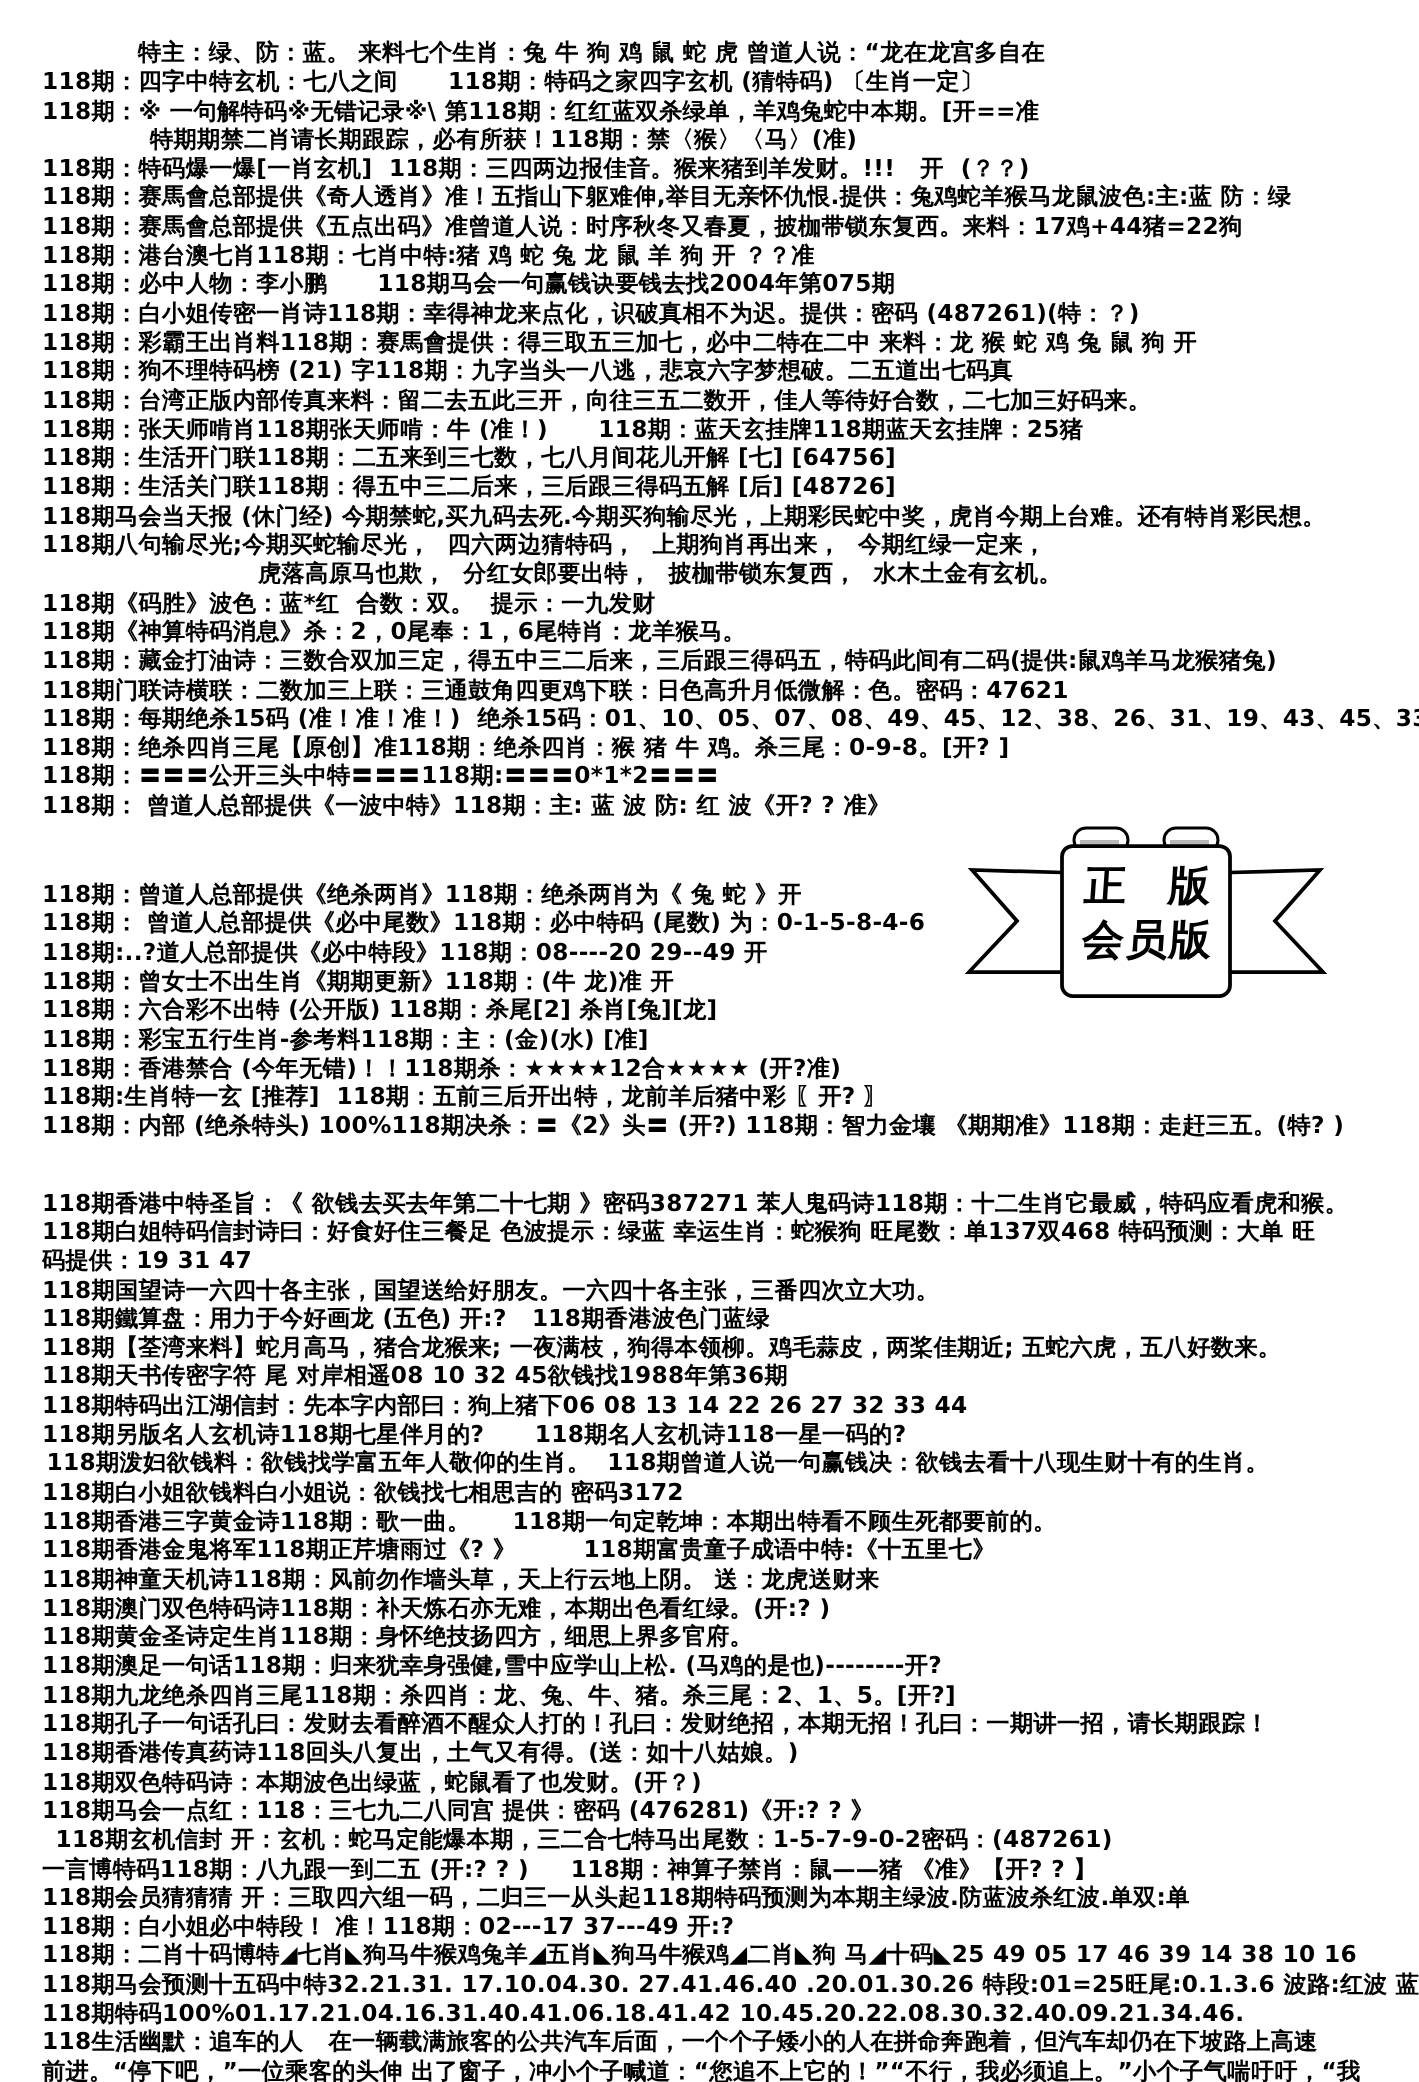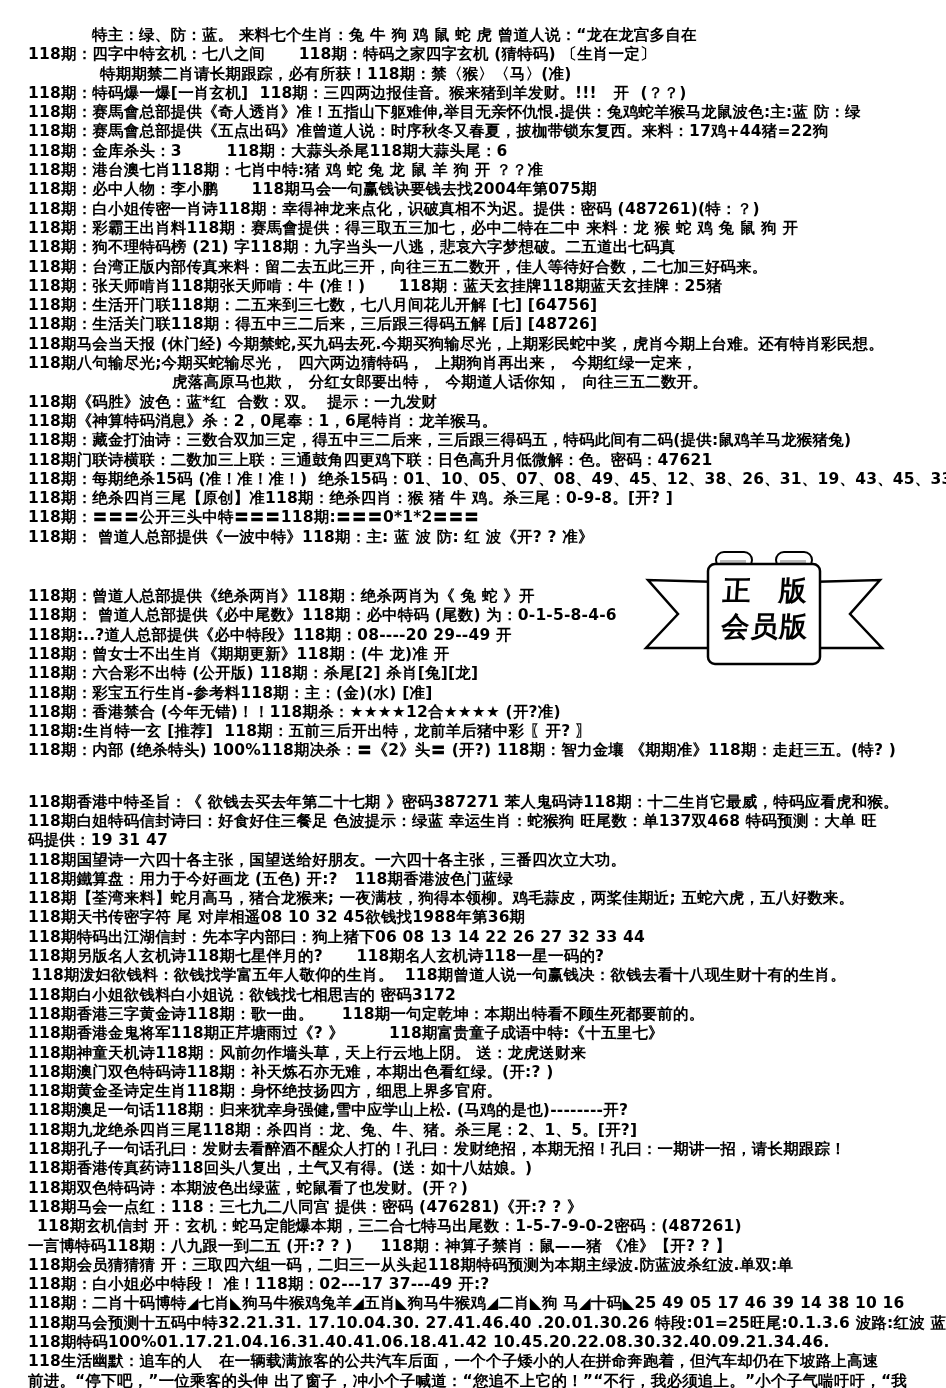--- a/index.html
+++ b/index.html
@@ -45,37 +45,37 @@
   }
   #banner-line1 { top: 26px; }
   #banner-line2 { top: 62px; letter-spacing: 1px; }
 </style>
 </head>
 <body>
 
 <div id="doc">
     <div class="ln" style="padding-left: 92px;">特主：绿、防：蓝。 来料七个生肖：兔 牛 狗 鸡 鼠 蛇 虎 曾道人说：“龙在龙宫多自在</div>
     <div class="ln" style="padding-left: 28px;">118期：四字中特玄机：七八之间      118期：特码之家四字玄机 (猜特码) 〔生肖一定〕</div>
+    <div class="ln" style="padding-left: 28px;">118期：※ 一句解特码※无错记录※\ 第118期：红红蓝双杀绿单，羊鸡兔蛇中本期。[开==准</div>
     <div class="ln" style="padding-left: 100px;">特期期禁二肖请长期跟踪，必有所获！118期：禁〈猴〉〈马〉(准)</div>
     <div class="ln" style="padding-left: 28px;">118期：特码爆一爆[一肖玄机]  118期：三四两边报佳音。猴来猪到羊发财。!!!   开  (？？)</div>
     <div class="ln" style="padding-left: 28px;">118期：赛馬會总部提供《奇人透肖》准！五指山下躯难伸,举目无亲怀仇恨.提供：兔鸡蛇羊猴马龙鼠波色:主:蓝 防：绿</div>
     <div class="ln" style="padding-left: 28px;">118期：赛馬會总部提供《五点出码》准曾道人说：时序秋冬又春夏，披枷带锁东复西。来料：17鸡+44猪=22狗</div>
-    <div class="ln" style="padding-left: 28px;">118期：金库杀头：3        118期：大蒜头杀尾118期大蒜头尾：6</div>
     <div class="ln" style="padding-left: 28px;">118期：港台澳七肖118期：七肖中特:猪 鸡 蛇 兔 龙 鼠 羊 狗 开 ？？准</div>
     <div class="ln" style="padding-left: 28px;">118期：必中人物：李小鹏      118期马会一句赢钱诀要钱去找2004年第075期</div>
     <div class="ln" style="padding-left: 28px;">118期：白小姐传密一肖诗118期：幸得神龙来点化，识破真相不为迟。提供：密码 (487261)(特：？)</div>
     <div class="ln" style="padding-left: 28px;">118期：彩霸王出肖料118期：赛馬會提供：得三取五三加七，必中二特在二中 来料：龙 猴 蛇 鸡 兔 鼠 狗 开</div>
     <div class="ln" style="padding-left: 28px;">118期：狗不理特码榜 (21) 字118期：九字当头一八逃，悲哀六字梦想破。二五道出七码真</div>
     <div class="ln" style="padding-left: 28px;">118期：台湾正版内部传真来料：留二去五此三开，向往三五二数开，佳人等待好合数，二七加三好码来。</div>
     <div class="ln" style="padding-left: 28px;">118期：张天师啃肖118期张天师啃：牛 (准！)      118期：蓝天玄挂牌118期蓝天玄挂牌：25猪</div>
     <div class="ln" style="padding-left: 28px;">118期：生活开门联118期：二五来到三七数，七八月间花儿开解 [七] [64756]</div>
     <div class="ln" style="padding-left: 28px;">118期：生活关门联118期：得五中三二后来，三后跟三得码五解 [后] [48726]</div>
     <div class="ln" style="padding-left: 28px;">118期马会当天报 (休门经) 今期禁蛇,买九码去死.今期买狗输尽光，上期彩民蛇中奖，虎肖今期上台难。还有特肖彩民想。</div>
     <div class="ln" style="padding-left: 28px;">118期八句输尽光;今期买蛇输尽光，  四六两边猜特码，  上期狗肖再出来，  今期红绿一定来，</div>
-    <div class="ln" style="padding-left: 172px;">虎落高原马也欺，  分红女郎要出特，  今期道人话你知，  向往三五二数开。</div>
+    <div class="ln" style="padding-left: 172px;">虎落高原马也欺，  分红女郎要出特，  披枷带锁东复西，  水木土金有玄机。</div>
     <div class="ln" style="padding-left: 28px;">118期《码胜》波色：蓝*红  合数：双。  提示：一九发财</div>
     <div class="ln" style="padding-left: 28px;">118期《神算特码消息》杀：2，0尾奉：1，6尾特肖：龙羊猴马。</div>
     <div class="ln" style="padding-left: 28px;">118期：藏金打油诗：三数合双加三定，得五中三二后来，三后跟三得码五，特码此间有二码(提供:鼠鸡羊马龙猴猪兔)</div>
     <div class="ln" style="padding-left: 28px;">118期门联诗横联：二数加三上联：三通鼓角四更鸡下联：日色高升月低微解：色。密码：47621</div>
     <div class="ln" style="padding-left: 28px;">118期：每期绝杀15码 (准！准！准！)  绝杀15码：01、10、05、07、08、49、45、12、38、26、31、19、43、45、33 。</div>
     <div class="ln" style="padding-left: 28px;">118期：绝杀四肖三尾【原创】准118期：绝杀四肖：猴 猪 牛 鸡。杀三尾：0-9-8。[开? ]</div>
     <div class="ln" style="padding-left: 28px;">118期：〓〓〓公开三头中特〓〓〓118期:〓〓〓0*1*2〓〓〓</div>
     <div class="ln" style="padding-left: 28px;">118期： 曾道人总部提供《一波中特》118期：主: 蓝 波 防: 红 波《开? ? 准》</div>
     <div class="ln" style="padding-left: 28px; margin-top: 40px;">118期：曾道人总部提供《绝杀两肖》118期：绝杀两肖为《 兔 蛇 》开</div>
     <div class="ln" style="padding-left: 28px;">118期： 曾道人总部提供《必中尾数》118期：必中特码 (尾数) 为：0-1-5-8-4-6</div>

